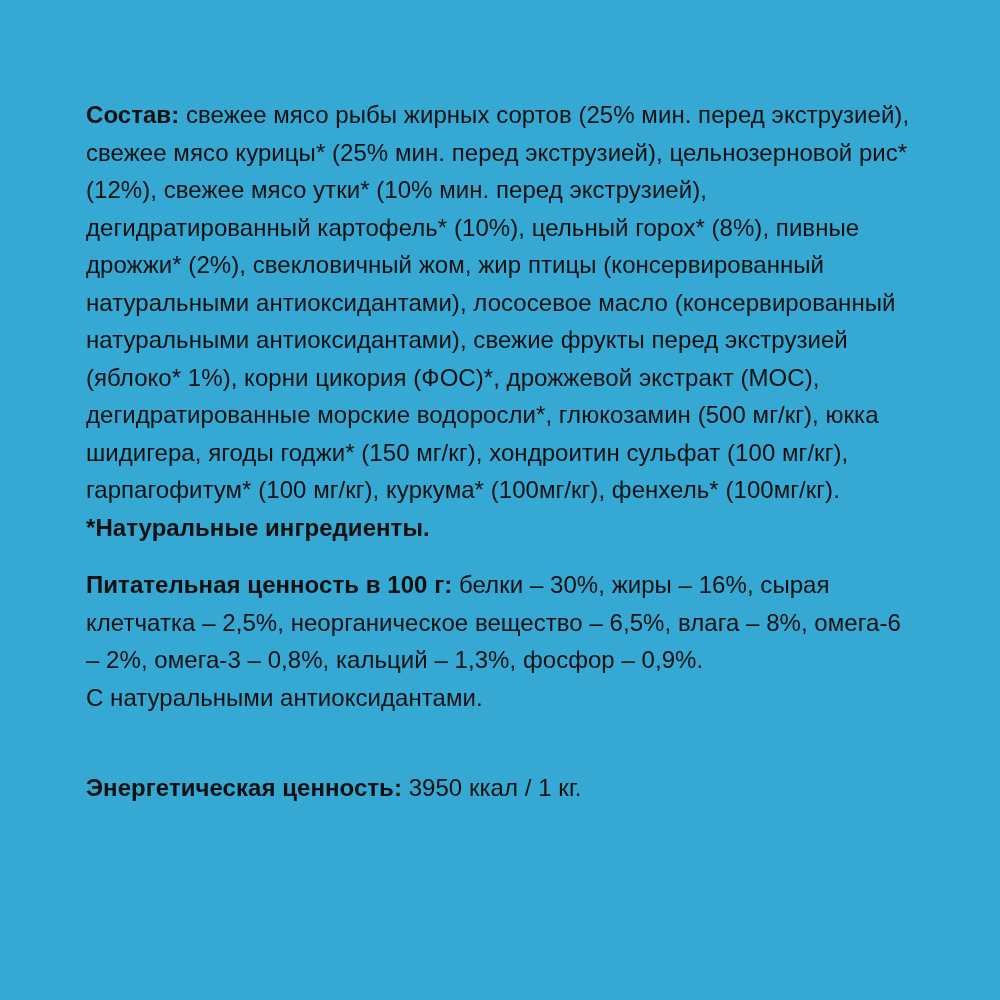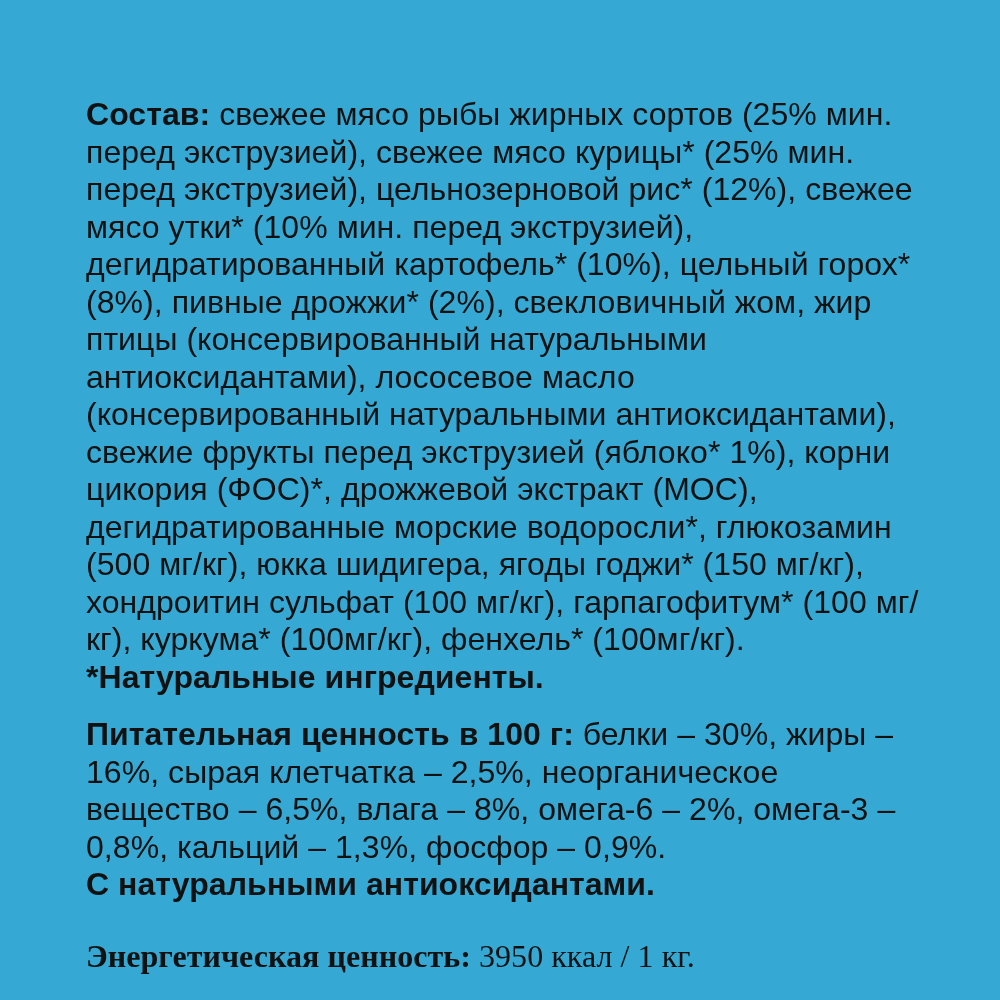--- a/index.html
+++ b/index.html
@@ -15,41 +15,40 @@
   }
   .page {
     position: relative;
     width: 1000px;
     height: 1000px;
     box-sizing: border-box;
     padding: 96px 80px 0 86px;
   }
   .block {
     color: #111111;
-    font-size: 32px;
+    font-size: 24px;
     line-height: 37.5px;
     letter-spacing: 0.05px;
     text-align: left;
   }
   .block b {
     font-weight: bold;
   }
   .composition {
     margin: 0;
   }
   .nutrition {
     margin: 20px 0 0 0;
   }
   .antiox {
     margin: 0;
-    font-weight: bold;
+    font-weight: normal;
   }
   .energy {
-    margin: 34px 0 0 0;
-    font-family: Liberation Serif, serif;
+    margin: 53px 0 0 0;
   }
   .lbl {
     font-weight: bold;
   }
 </style>
 </head>
 <body>
 
 <div class="page">
 

